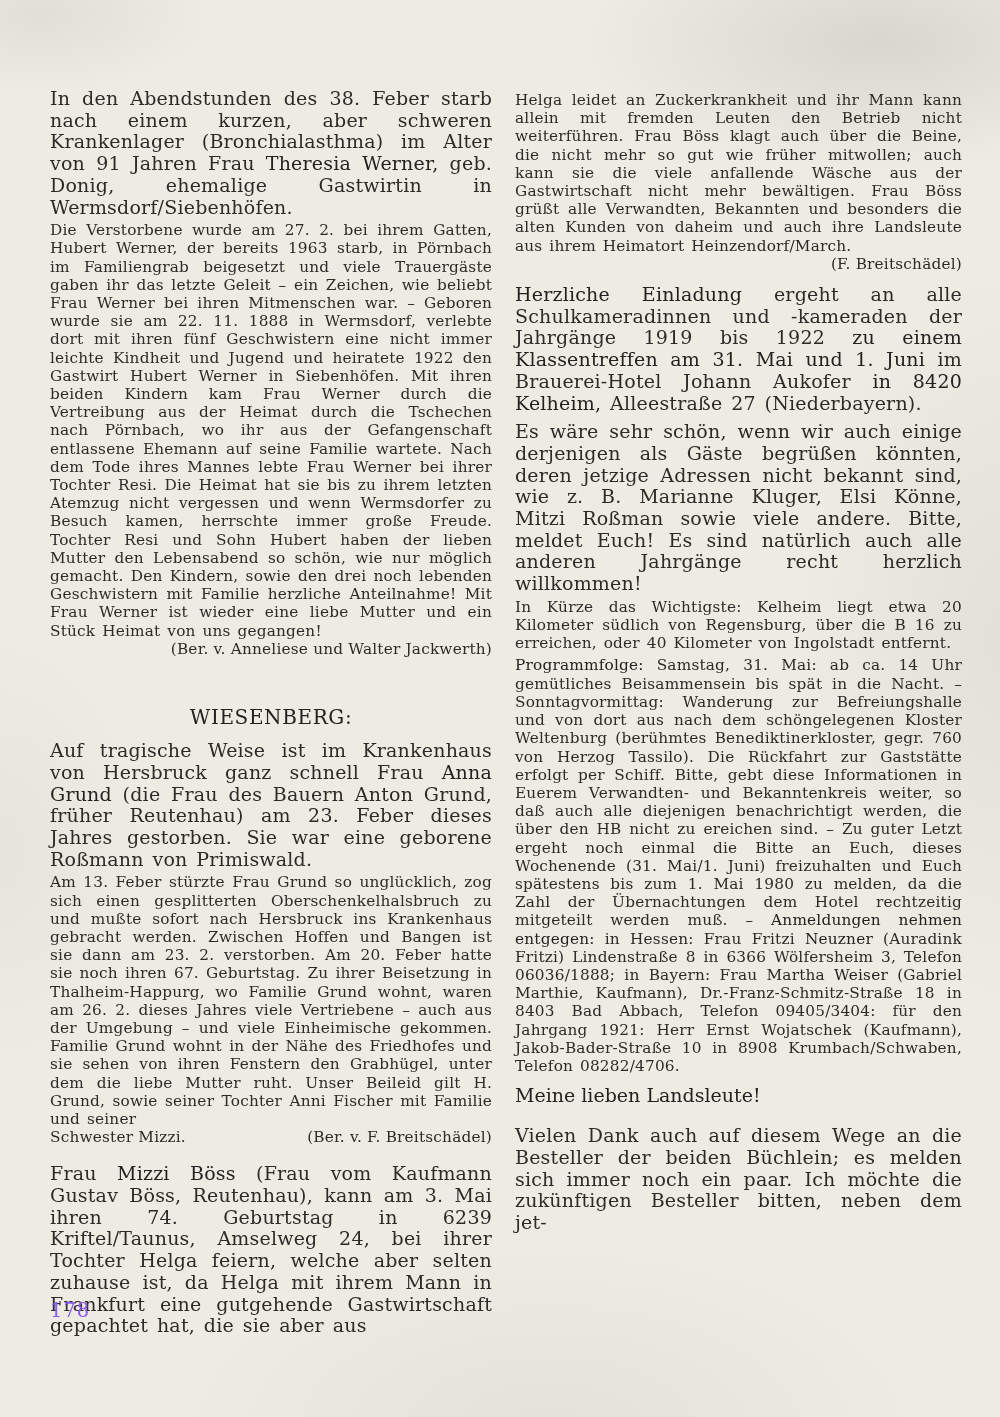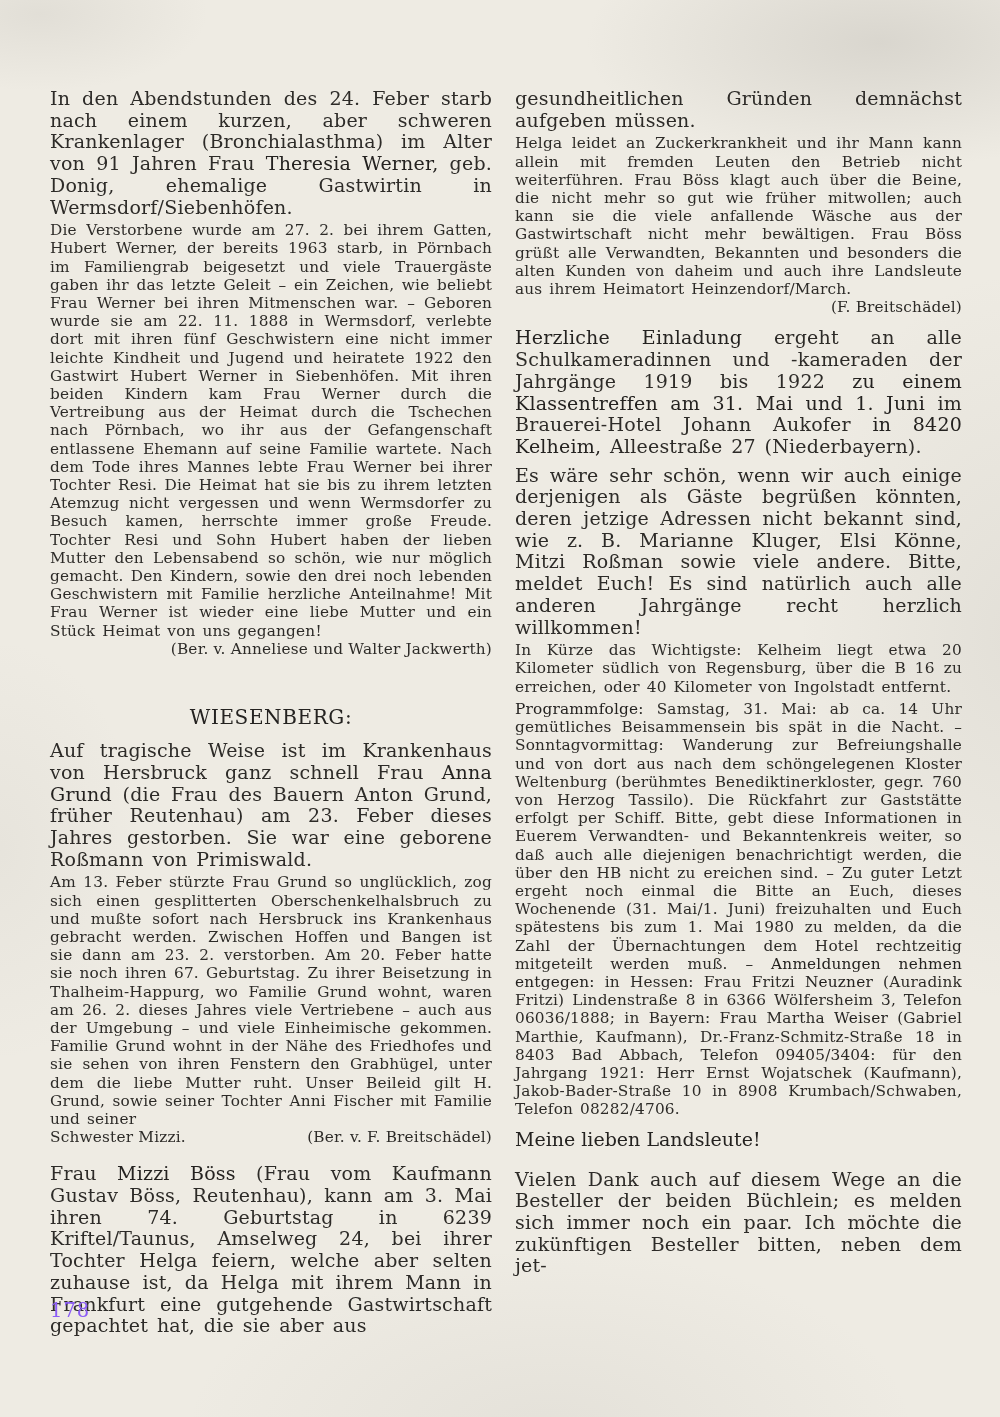--- a/index.html
+++ b/index.html
@@ -100,34 +100,33 @@
     color: #8b5cf6;
   }
 </style>
 </head>
 <body>
 
 <div class="page">
   <div class="texture"></div>
   <div class="columns">
     <div class="col col-left" id="col-left">
-        <div class="blk paragraph-large"><span>In den Abendstunden des 24. Feber starb nach einem kurzen, aber schweren Krankenlager (Bronchialasthma) im Alter von 91 Jahren Frau </span><span class="bold">Theresia Werner,</span><span> geb. Donig, ehemalige Gastwirtin in Wermsdorf/Siebenhöfen.</span></div>
+        <div class="blk paragraph-large"><span>In den Abendstunden des 38. Feber starb nach einem kurzen, aber schweren Krankenlager (Bronchialasthma) im Alter von 91 Jahren Frau </span><span class="bold">Theresia Werner,</span><span> geb. Donig, ehemalige Gastwirtin in Wermsdorf/Siebenhöfen.</span></div>
         <div class="blk paragraph-small"><span>Die Verstorbene wurde am 27. 2. bei ihrem Gatten, Hubert Werner, der bereits 1963 starb, in Pörnbach im Familiengrab beigesetzt und viele Trauergäste gaben ihr das letzte Geleit – ein Zeichen, wie beliebt Frau Werner bei ihren Mitmenschen war. – Geboren wurde sie am 22. 11. 1888 in Wermsdorf, verlebte dort mit ihren fünf Geschwistern eine nicht immer leichte Kindheit und Jugend und heiratete 1922 den Gastwirt Hubert Werner in Siebenhöfen. Mit ihren beiden Kindern kam Frau Werner durch die Vertreibung aus der Heimat durch die Tschechen nach Pörnbach, wo ihr aus der Gefangenschaft entlassene Ehemann auf seine Familie wartete. Nach dem Tode ihres Mannes lebte Frau Werner bei ihrer Tochter Resi. Die Heimat hat sie bis zu ihrem letzten Atemzug nicht vergessen und wenn Wermsdorfer zu Besuch kamen, herrschte immer große Freude. Tochter Resi und Sohn Hubert haben der lieben Mutter den Lebensabend so schön, wie nur möglich gemacht. Den Kindern, sowie den drei noch lebenden Geschwistern mit Familie herzliche Anteilnahme! Mit Frau Werner ist wieder eine liebe Mutter und ein Stück Heimat von uns gegangen!</span></div>
         <div class="blk credit"><span>(Ber. v. Anneliese und Walter Jackwerth)</span></div>
         <div class="blk heading-major"><span class="bold">WIESENBERG:</span></div>
         <div class="blk paragraph-large"><span>Auf tragische Weise ist im Krankenhaus von Hersbruck ganz schnell Frau </span><span class="bold">Anna Grund</span><span> (die Frau des Bauern Anton Grund, früher Reutenhau) am 23. Feber dieses Jahres gestorben. Sie war eine geborene Roßmann von Primiswald.</span></div>
         <div class="blk paragraph-small"><span>Am 13. Feber stürzte Frau Grund so unglücklich, zog sich einen gesplitterten Oberschenkelhalsbruch zu und mußte sofort nach Hersbruck ins Krankenhaus gebracht werden. Zwischen Hoffen und Bangen ist sie dann am 23. 2. verstorben. Am 20. Feber hatte sie noch ihren 67. Geburtstag. Zu ihrer Beisetzung in Thalheim-Happurg, wo Familie Grund wohnt, waren am 26. 2. dieses Jahres viele Vertriebene – auch aus der Umgebung – und viele Einheimische gekommen. Familie Grund wohnt in der Nähe des Friedhofes und sie sehen von ihren Fenstern den Grabhügel, unter dem die liebe Mutter ruht. Unser Beileid gilt H. Grund, sowie seiner Tochter Anni Fischer mit Familie und seiner</span></div>
         <div class="blk split-credit">
           <span>Schwester Mizzi.</span>
           <span>(Ber. v. F. Breitschädel)</span>
         </div>
         <div class="blk paragraph-large"><span>Frau </span><span class="bold">Mizzi Böss</span><span> (Frau vom Kaufmann Gustav Böss, Reutenhau), kann am 3. Mai ihren 74. Geburtstag in 6239 Kriftel/Taunus, Amselweg 24, bei ihrer Tochter Helga feiern, welche aber selten zuhause ist, da Helga mit ihrem Mann in Frankfurt eine gutgehende Gastwirtschaft gepachtet hat, die sie aber aus</span></div>
       </div>
     <div class="col col-right" id="col-right">
-        <div class="blk paragraph-large"><span>gesundheitlichen Gründen demnächst aufgeben müssen.</span></div>
         <div class="blk paragraph-small"><span>Helga leidet an Zuckerkrankheit und ihr Mann kann allein mit fremden Leuten den Betrieb nicht weiterführen. Frau Böss klagt auch über die Beine, die nicht mehr so gut wie früher mitwollen; auch kann sie die viele anfallende Wäsche aus der Gastwirtschaft nicht mehr bewältigen. Frau Böss grüßt alle Verwandten, Bekannten und besonders die alten Kunden von daheim und auch ihre Landsleute aus ihrem Heimatort Heinzendorf/March.</span></div>
         <div class="blk credit"><span>(F. Breitschädel)</span></div>
         <div class="blk paragraph-large"><span class="bold">Herzliche Einladung</span><span> ergeht an alle Schulkameradinnen und -kameraden der Jahrgänge 1919 bis 1922 </span><span class="bold">zu einem Klassentreffen am 31. Mai und 1. Juni</span><span> im Brauerei-Hotel Johann Aukofer </span><span class="bold">in 8420 Kelheim,</span><span> Alleestraße 27 (Niederbayern).</span></div>
         <div class="blk paragraph-large"><span>Es wäre sehr schön, wenn wir auch einige derjenigen als Gäste begrüßen könnten, deren jetzige Adressen nicht bekannt sind, wie z. B. Marianne Kluger, Elsi Könne, Mitzi Roßman sowie viele andere. Bitte, meldet Euch! Es sind natürlich auch alle anderen Jahrgänge recht herzlich willkommen!</span></div>
         <div class="blk paragraph-small"><span>In Kürze das Wichtigste: Kelheim liegt etwa 20 Kilometer südlich von Regensburg, über die B 16 zu erreichen, oder 40 Kilometer von Ingolstadt entfernt.</span></div>
         <div class="blk paragraph-small"><span class="bold">Programmfolge:</span><span> Samstag, 31. Mai: ab ca. 14 Uhr gemütliches Beisammensein bis spät in die Nacht. – Sonntagvormittag: Wanderung zur Befreiungshalle und von dort aus nach dem schöngelegenen Kloster Weltenburg (berühmtes Benediktinerkloster, gegr. 760 von Herzog Tassilo). Die Rückfahrt zur Gaststätte erfolgt per Schiff. Bitte, gebt diese Informationen in Euerem Verwandten- und Bekanntenkreis weiter, so daß auch alle diejenigen benachrichtigt werden, die über den HB nicht zu ereichen sind. – Zu guter Letzt ergeht noch einmal die Bitte an Euch, dieses Wochenende (31. Mai/1. Juni) freizuhalten und Euch spätestens bis zum 1. Mai 1980 zu melden, da die Zahl der Übernachtungen dem Hotel rechtzeitig mitgeteilt werden muß. – </span><span class="bold">Anmeldungen nehmen entgegen:</span><span> in Hessen: Frau Fritzi </span><span class="bold">Neuzner</span><span> (Auradink Fritzi) Lindenstraße 8 in 6366 Wölfersheim 3, Telefon 06036/1888; in Bayern: Frau Martha </span><span class="bold">Weiser</span><span> (Gabriel Marthie, Kaufmann), Dr.-Franz-Schmitz-Straße 18 in 8403 Bad Abbach, Telefon 09405/3404: für den Jahrgang 1921: Herr Ernst Wojatschek (Kaufmann), Jakob-Bader-Straße 10 in 8908 Krumbach/Schwaben, Telefon 08282/4706.</span></div>
         <div class="blk heading-minor"><span class="bold">Meine lieben Landsleute!</span></div>
         <div class="blk paragraph-large"><span>Vielen Dank auch auf diesem Wege an die Besteller der beiden Büchlein; es melden sich immer noch ein paar. Ich möchte die zukünftigen Besteller bitten, neben dem jet-</span></div>
       </div>
   </div>

